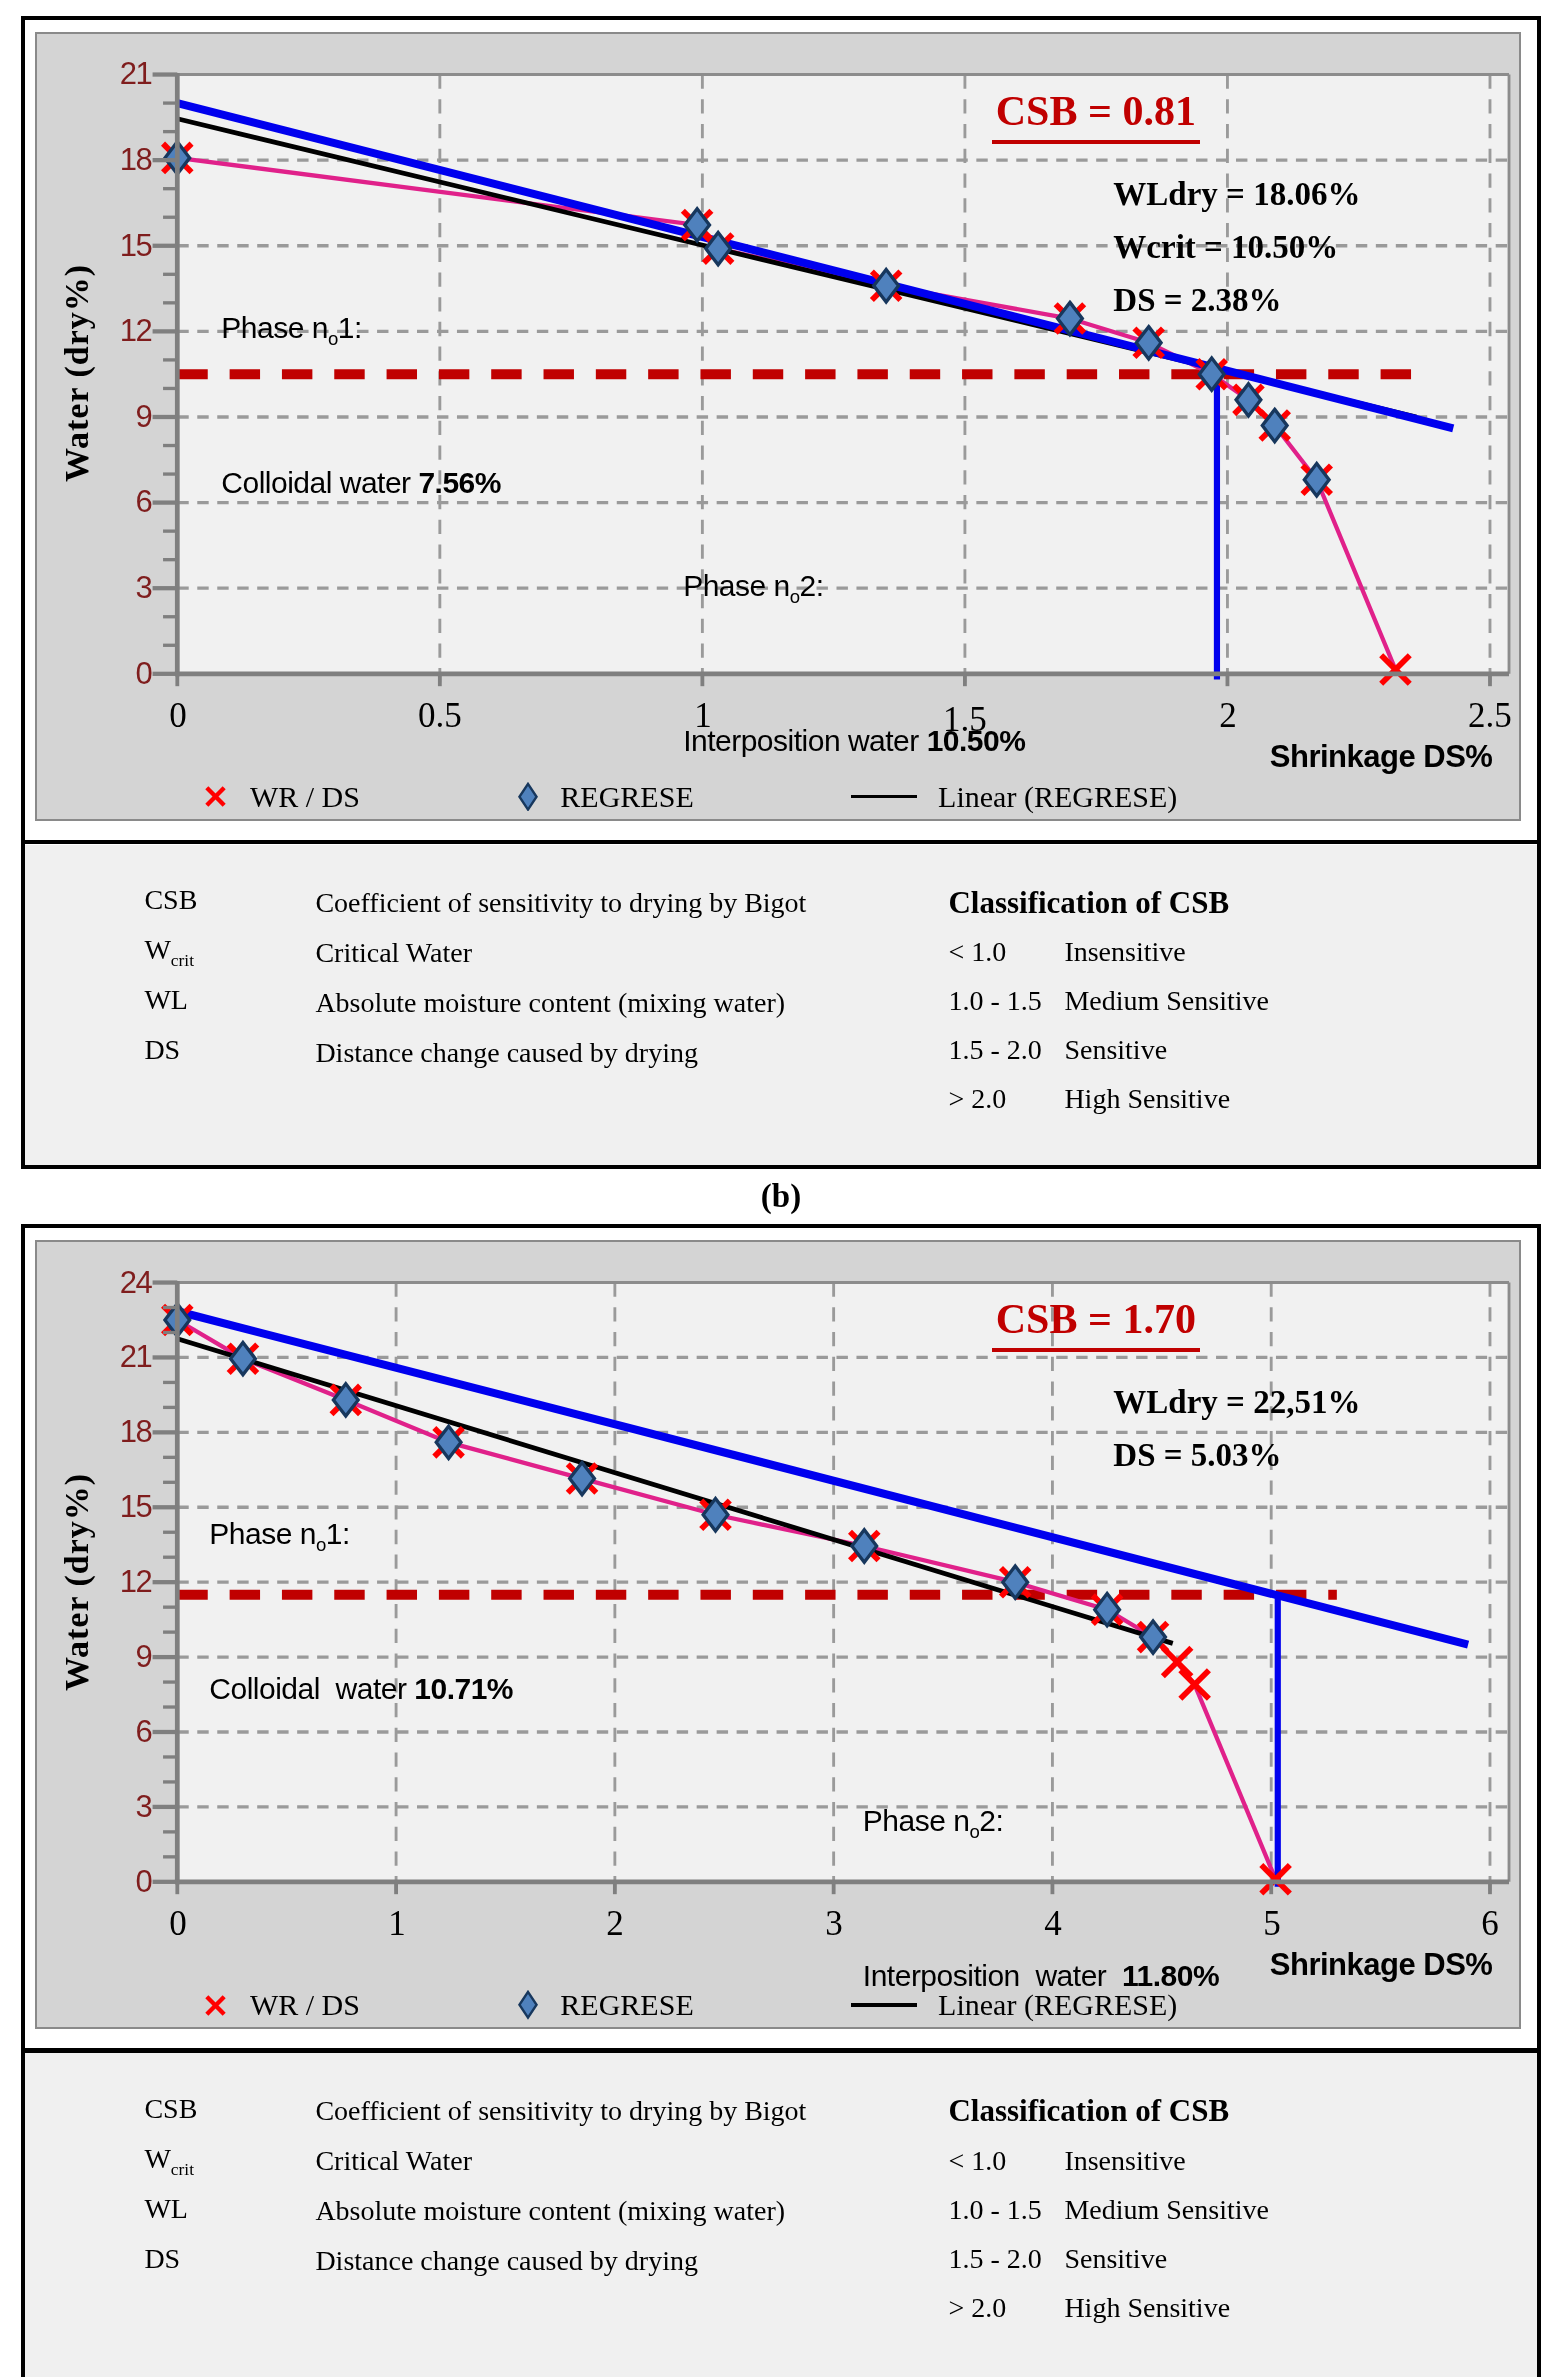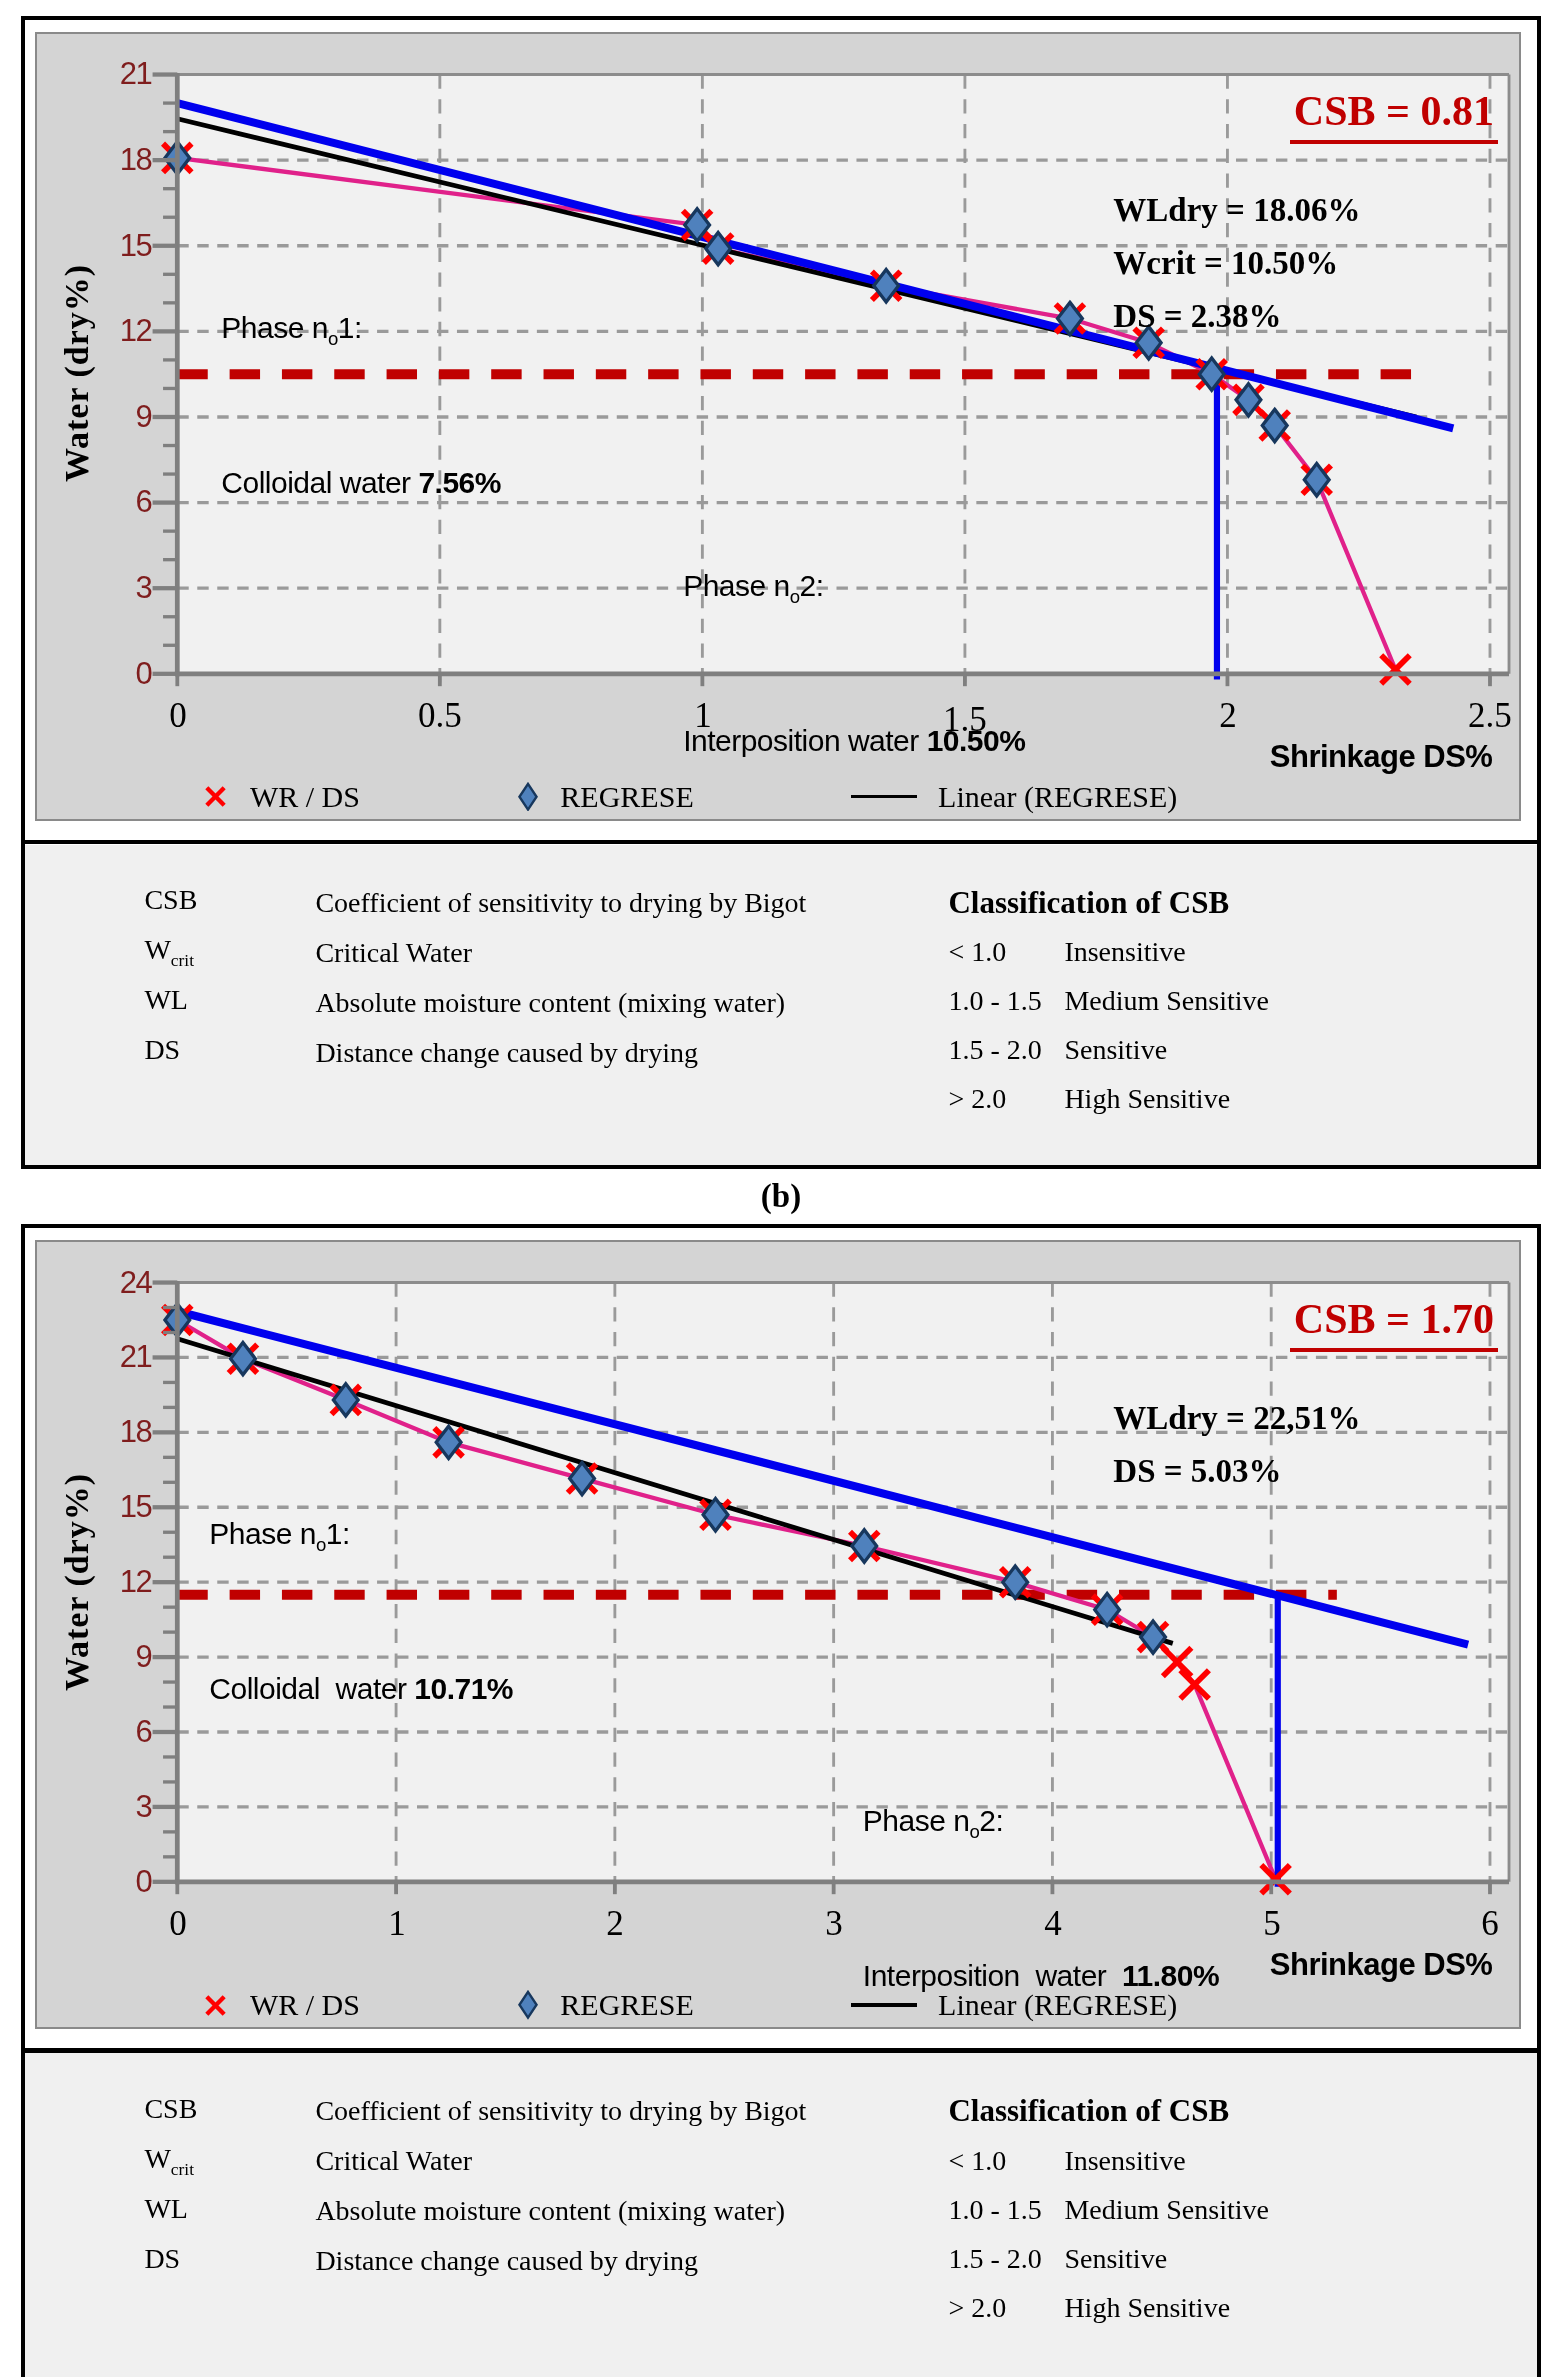--- a/index.html
+++ b/index.html
@@ -40,21 +40,21 @@
   .plot-overlay{position:absolute;left:140px;top:40px;width:1331px;height:599px;}
   .phase{position:absolute;font-family:"Liberation Sans",sans-serif;font-size:30px;
          letter-spacing:-0.5px;line-height:48px;white-space:pre;}
   .phase b{font-weight:bold;}
   .phase sub{font-size:0.62em;}
   .figb .phase1{left:3.3%;top:22.5%;}
   .figb .phase2{left:38%;top:65.5%;}
   .figc .phase1{left:2.4%;top:22%;}
   .figc .phase2{left:51.5%;top:70%;}
   .csb-block{position:absolute;right:0.8%;top:2.2%;width:38%;}
-  .csb-title-wrap{text-align:right;margin-bottom:40px;}
+  .csb-title-wrap{text-align:left;margin-bottom:24px;}
   .csb-title{display:inline-block;font-family:"Liberation Serif",serif;font-weight:bold;
              font-size:42px;color:#c00000;border-bottom:4.8px solid #c00000;padding:0 3.8px 4.8px 3.8px;}
   .ann-line{font-family:"Liberation Serif",serif;font-weight:bold;font-size:33px;
             line-height:53px;padding-left:24%;white-space:nowrap;}
 
   
   .sep-line{position:absolute;left:0;width:100%;top:820px;height:4.8px;background:#000;}
   .table-area{position:absolute;left:0;right:0;top:825px;bottom:0;background:#f0f0f0;}
   .terms{position:absolute;left:119px;top:33px;}
   .trow{display:flex;height:50px;align-items:center;

